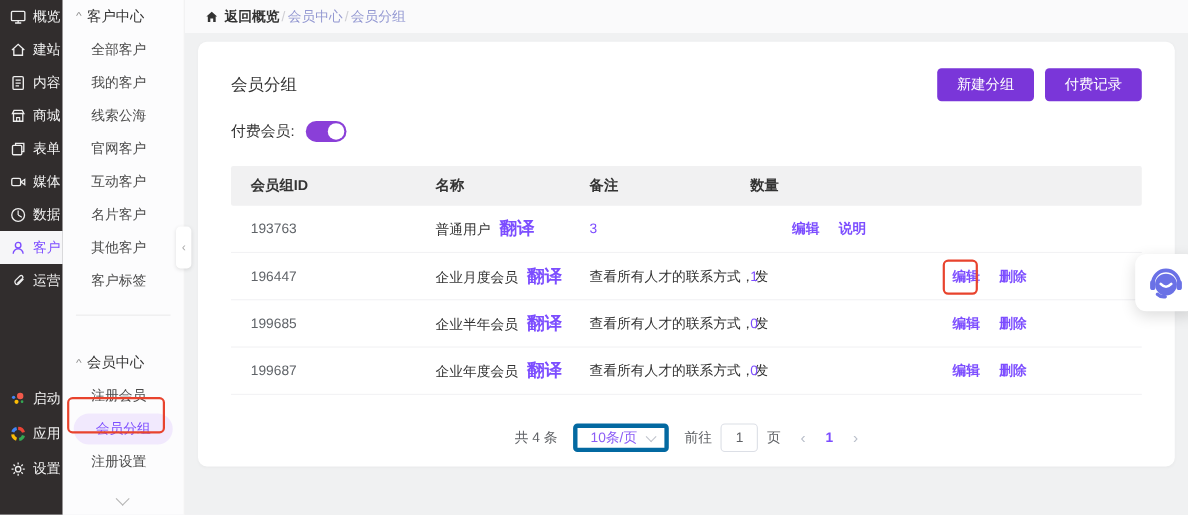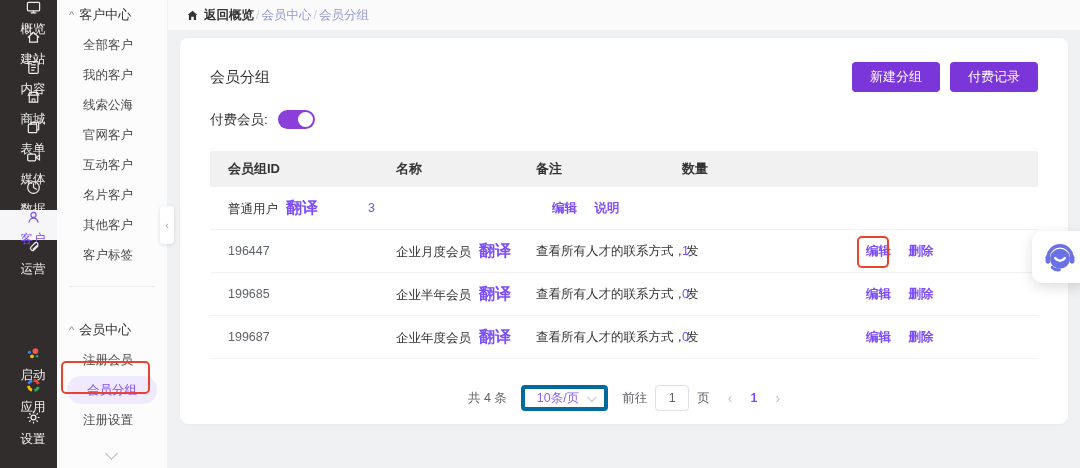--- a/index.html
+++ b/index.html
@@ -3,21 +3,21 @@
 <meta charset="utf-8">
 <style>
   * { margin:0; padding:0; box-sizing:border-box; }
   html,body { width:1080px; height:468px; overflow:hidden; font-family:"Liberation Sans", sans-serif; }
   body { position:relative; background:#f0f1f2; }
   .app { display:flex; width:1080px; height:468px; }
 
   
   .primary { width:57px; background:#312d2d; position:relative; flex-shrink:0; z-index:2; }
   .p-item { height:30px; display:flex; align-items:center; padding-left:9px; gap:6px;
-            font-size:12.5px; color:#f2f2f2; cursor:pointer; white-space:nowrap;flex-direction:column; }
+            font-size:12.5px; color:#f2f2f2; cursor:pointer; white-space:nowrap; }
   .p-item .ic { width:15px; height:15px; display:flex; align-items:center; justify-content:center; }
   .p-item.active { background:#f6f6f8; color:#7c4dff; }
   .p-bottom { position:absolute; bottom:26px; left:0; width:100%; }
   .p-bottom .p-item { height:32px; }
 
   
   .secondary { width:111px; background:#fcfcfd; position:relative; flex-shrink:0; z-index:2;
                border-right:1px solid #f0f0f0; }
   .grp-title { height:30px; display:flex; align-items:center; padding-left:12px; gap:5px;
                font-size:13px; color:#333; font-weight:500; cursor:pointer; }
@@ -281,20 +281,21 @@
 
       <div class="tbl">
         <div class="thead">
           <div class="th c1">会员组ID</div>
           <div class="th c2">名称</div>
           <div class="th c3">备注</div>
           <div class="th c4">数量</div>
         </div>
 
         <div class="tr">
+          <div class="td c1 cell-id">193763</div>
           <div class="td c2"><span>普通用户</span><span class="tag">翻译</span></div>
           <div class="td c4 count">3</div>
           <div class="td c5">
             <span class="act">编辑</span>
             <span class="act">说明</span>
           </div>
         </div>
 
         <div class="tr">
           <div class="td c1 cell-id">196447</div>

